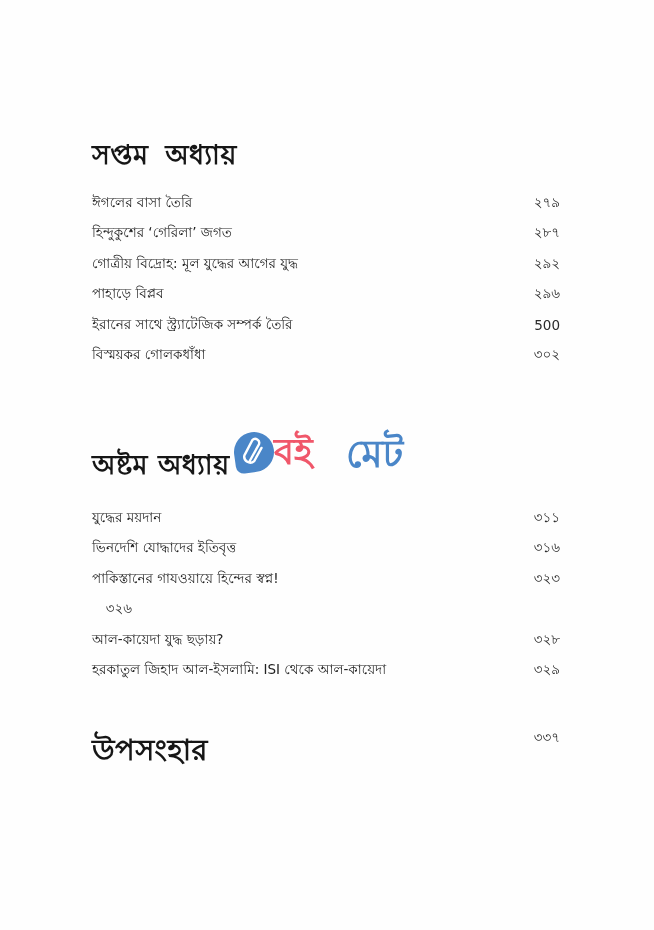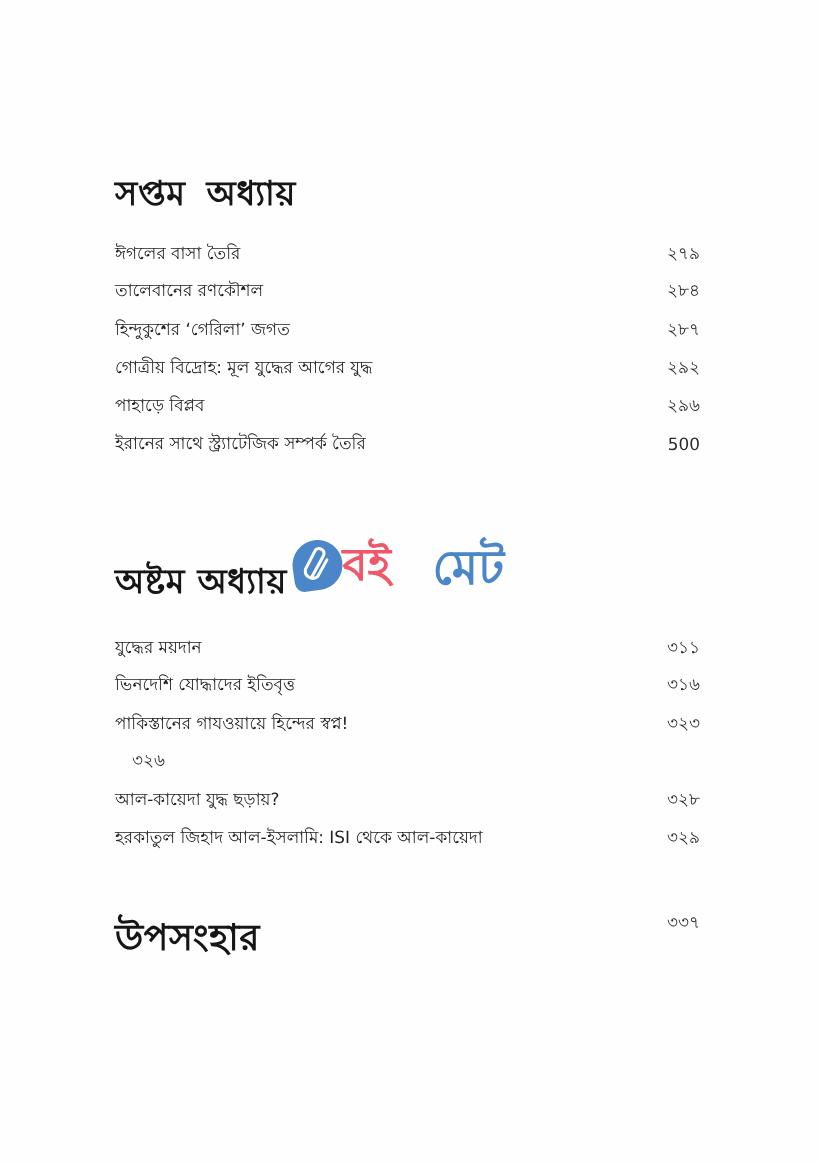--- a/index.html
+++ b/index.html
@@ -133,38 +133,38 @@
 
 <div class="page">
 
   <div id="sec7-title" class="chapter-title">সপ্তম অধ্যায়</div>
   <ul id="sec7-list" class="toc-list">
     <li class="toc-row">
       <span class="label">ঈগলের বাসা তৈরি</span>
       <span class="page-no">২৭৯</span>
     </li>
     <li class="toc-row">
-      <span class="label">তালেবানের রণকৌশল</span>
-      <span class="page-no">২৮৪</span>
-    </li>
-    <li class="toc-row">
       <span class="label">হিন্দুকুশের ‘গেরিলা’ জগত</span>
       <span class="page-no">২৮৭</span>
     </li>
     <li class="toc-row">
       <span class="label">গোত্রীয় বিদ্রোহ: মূল যুদ্ধের আগের যুদ্ধ</span>
       <span class="page-no">২৯২</span>
     </li>
     <li class="toc-row">
       <span class="label">পাহাড়ে বিপ্লব</span>
       <span class="page-no">২৯৬</span>
     </li>
     <li class="toc-row">
       <span class="label">ইরানের সাথে স্ট্র্যাটেজিক সম্পর্ক তৈরি</span>
       <span class="page-no">500</span>
+    </li>
+    <li class="toc-row">
+      <span class="label">বিস্ময়কর গোলকধাঁধা</span>
+      <span class="page-no">৩০২</span>
     </li>
   </ul>
 
   <div id="sec8-title" class="chapter-title">অষ্টম অধ্যায়</div>
   <ul id="sec8-list" class="toc-list">
     <li class="toc-row">
       <span class="label">যুদ্ধের ময়দান</span>
       <span class="page-no">৩১১</span>
     </li>
     <li class="toc-row">

